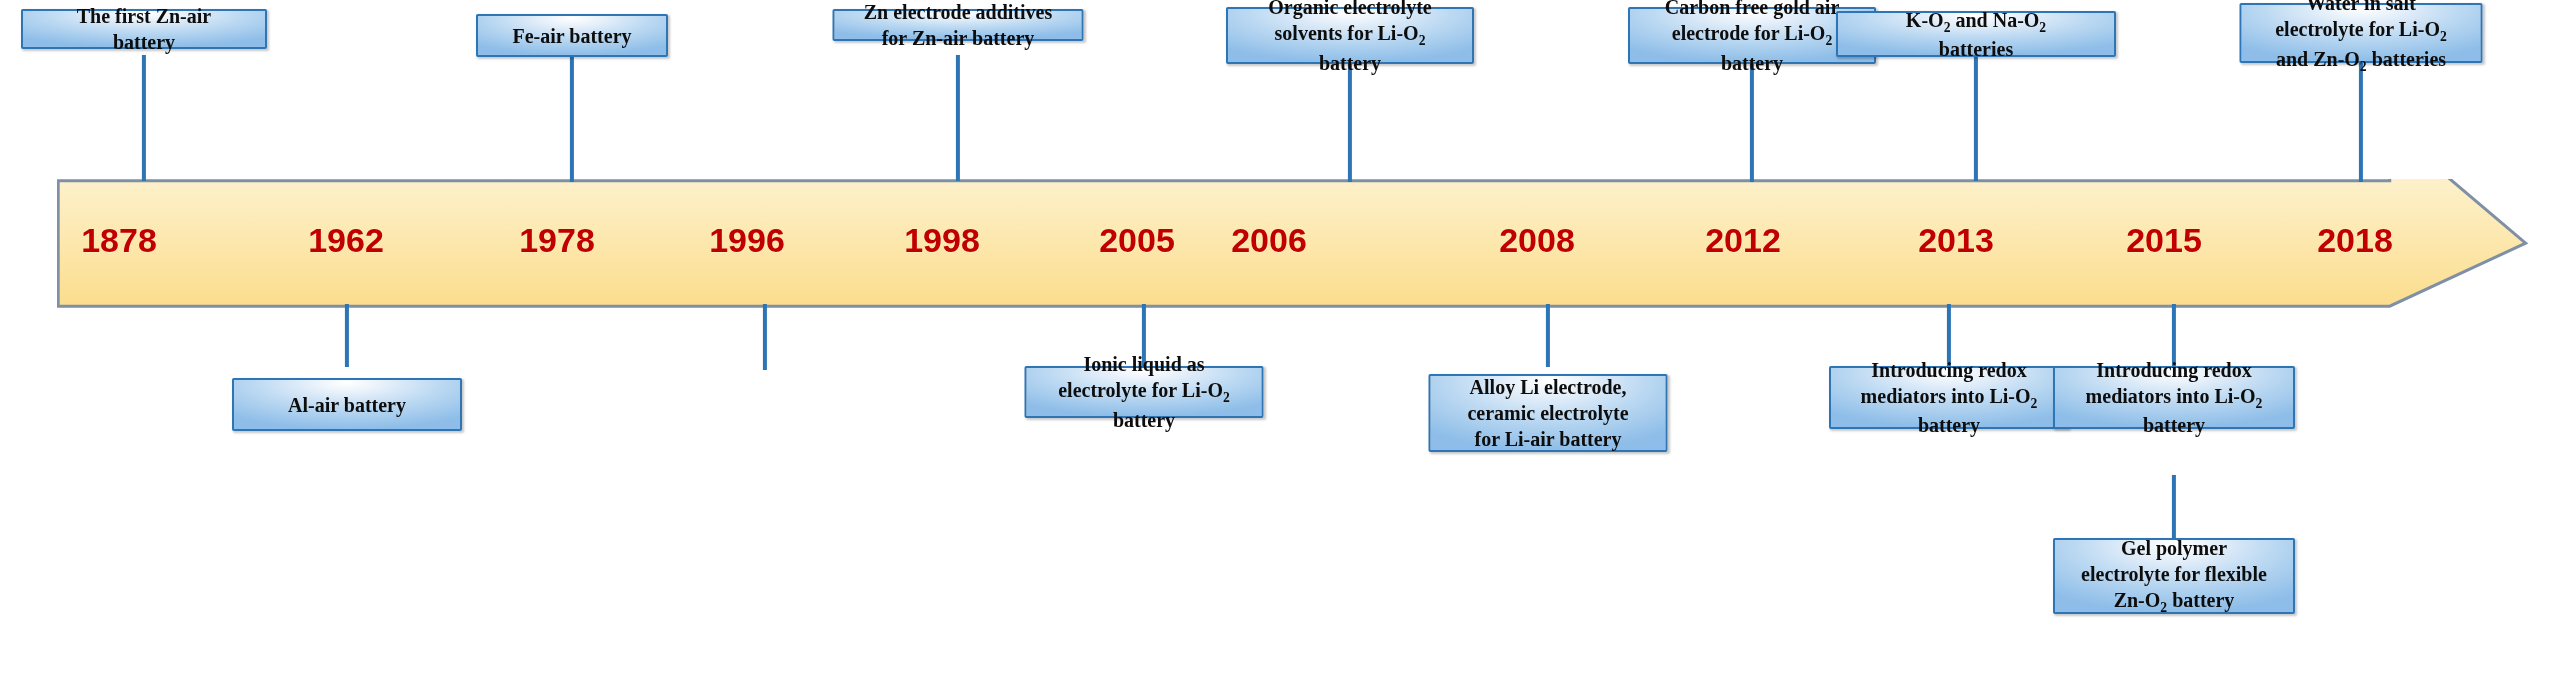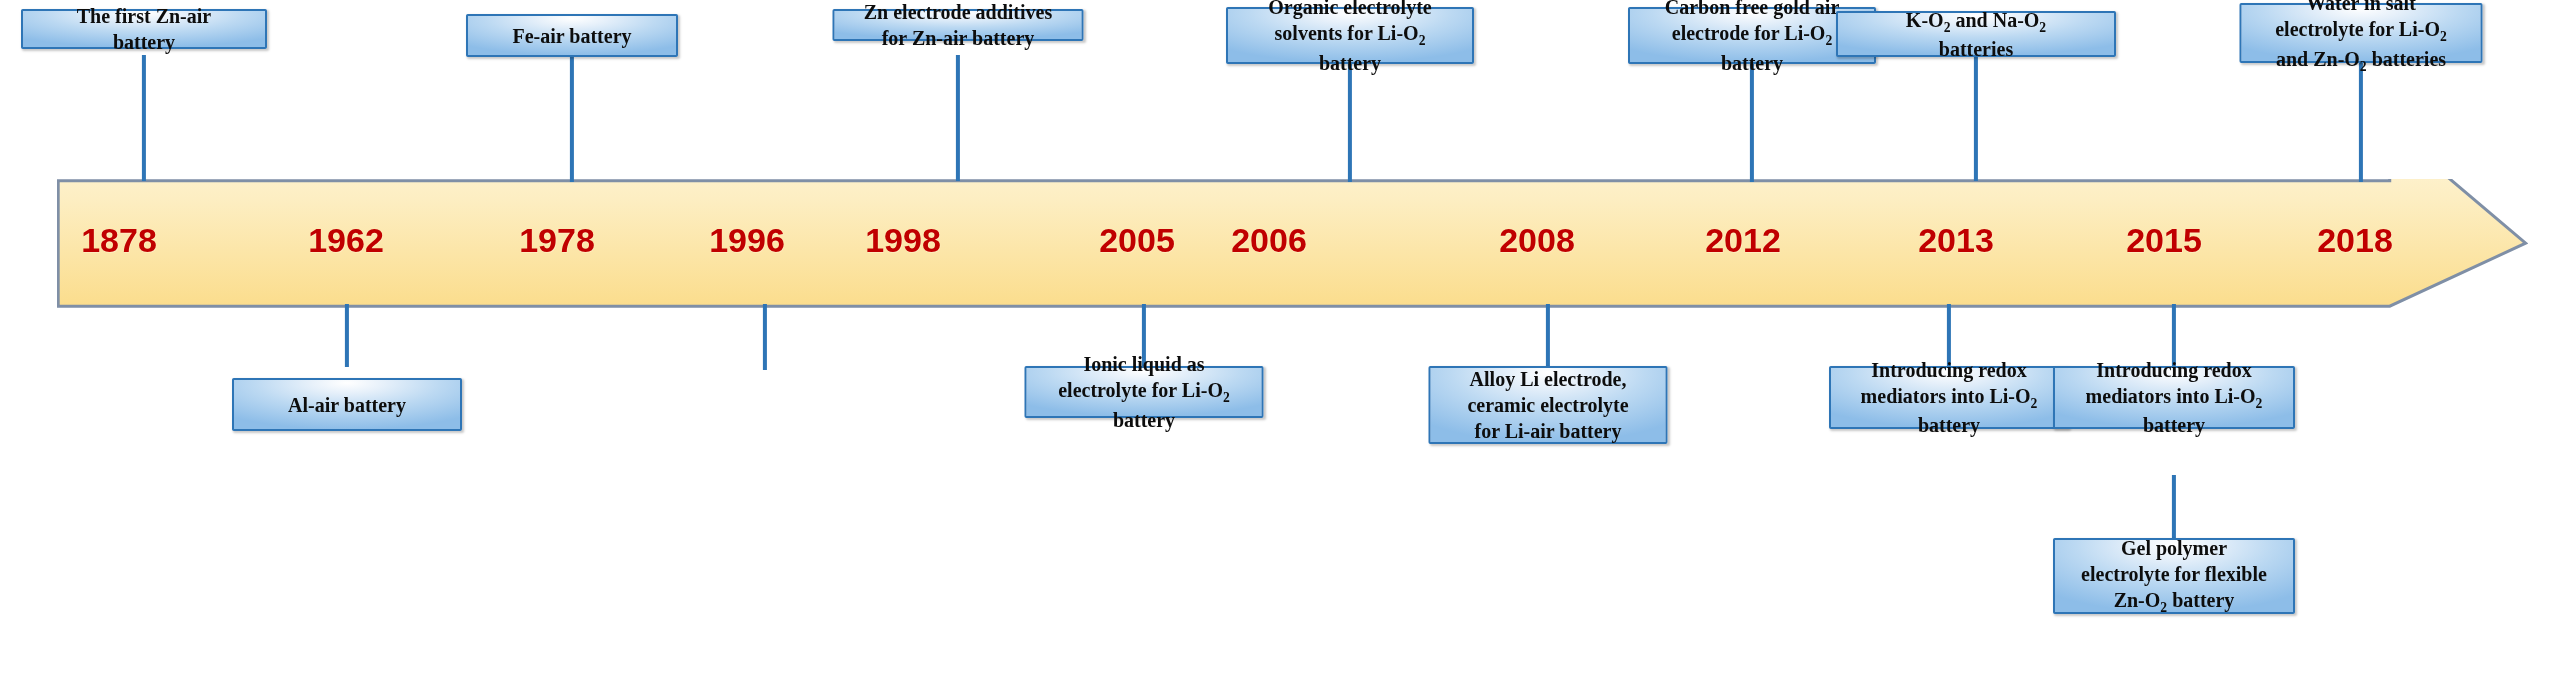--- a/index.html
+++ b/index.html
@@ -77,21 +77,21 @@
       </defs>
       <polygon points="2,3 3880,3 3880,-88 4106,107 3880,212 3880,212 2,212" fill="url(#bandGrad)" stroke="none"></polygon>
       <path d="M2,3 L3880,3 L3880,-85 L4106,107 L3880,212 L3880,212 L2,212 Z" fill="url(#headGrad)" stroke="#7F8FA6" stroke-width="5" stroke-linejoin="miter"></path>
     </svg>
   </div>
 
   <div class="year" style="left:119px;top:221px;">1878</div>
   <div class="year" style="left:346px;top:221px;">1962</div>
   <div class="year" style="left:557px;top:221px;">1978</div>
   <div class="year" style="left:747px;top:221px;">1996</div>
-  <div class="year" style="left:903px;top:221px;text-align:center;">1998</div>
+  <div class="year" style="left:942px;top:221px;text-align:center;">1998</div>
   <div class="year" style="left:1137px;top:221px;">2005</div>
   <div class="year" style="left:1269px;top:221px;">2006</div>
   <div class="year" style="left:1537px;top:221px;">2008</div>
   <div class="year" style="left:1743px;top:221px;">2012</div>
   <div class="year" style="left:1956px;top:221px;">2013</div>
   <div class="year" style="left:2164px;top:221px;">2015</div>
   <div class="year" style="left:2355px;top:221px;">2018</div>
 
   <div class="stem" style="left:144px;top:55px;height:126px;"></div>
   <div class="stem" style="left:572px;top:57px;height:125px;"></div>
@@ -106,21 +106,21 @@
   <div class="stem" style="left:1144px;top:304px;height:63px;"></div>
   <div class="stem" style="left:1548px;top:304px;height:63px;"></div>
   <div class="stem" style="left:1949px;top:304px;height:63px;"></div>
   <div class="stem" style="left:2174px;top:304px;height:63px;"></div>
   <div class="stem" style="left:2174px;top:475px;height:63px;"></div>
 
   <div class="ebox" style="left:144px;top:9px;width:246px;height:40px;">
     <span class="txt">The first Zn-air<br>battery</span>
   </div>
 
-  <div class="ebox" style="left:572px;top:14px;width:212px;height:43px;">
+  <div class="ebox" style="left:572px;top:14px;width:192px;height:43px;">
     <span class="txt">Fe-air battery</span>
   </div>
 
   <div class="ebox" style="left:958px;top:9px;width:251px;height:32px;">
     <span class="txt">Zn electrode additives<br>for Zn-air battery</span>
   </div>
 
   <div class="ebox" style="left:1350px;top:6.6px;width:248px;height:57px;">
     <span class="txt">Organic electrolyte<br>solvents for Li-O<sub>2</sub><br>battery</span>
   </div>
@@ -139,21 +139,21 @@
 
   <div class="ebox" style="left:347px;top:378px;width:230px;height:53px;">
     <span class="txt">Al-air battery</span>
   </div>
 
 
   <div class="ebox" style="left:1144px;top:366px;width:239px;height:52px;">
     <span class="txt">Ionic liquid as<br>electrolyte for Li-O<sub>2</sub><br>battery</span>
   </div>
 
-  <div class="ebox" style="left:1548px;top:366px;width:239px;height:78px;">
+  <div class="ebox" style="left:1548px;top:374px;width:239px;height:78px;">
     <span class="txt">Alloy Li electrode,<br>ceramic electrolyte<br>for Li-air battery</span>
   </div>
 
   <div class="ebox" style="left:1949px;top:366px;width:240px;height:63px;">
     <span class="txt">Introducing redox<br>mediators into Li-O<sub>2</sub><br>battery</span>
   </div>
 
   <div class="ebox" style="left:2174px;top:366px;width:242px;height:63px;">
     <span class="txt">Introducing redox<br>mediators into Li-O<sub>2</sub><br>battery</span>
   </div>

